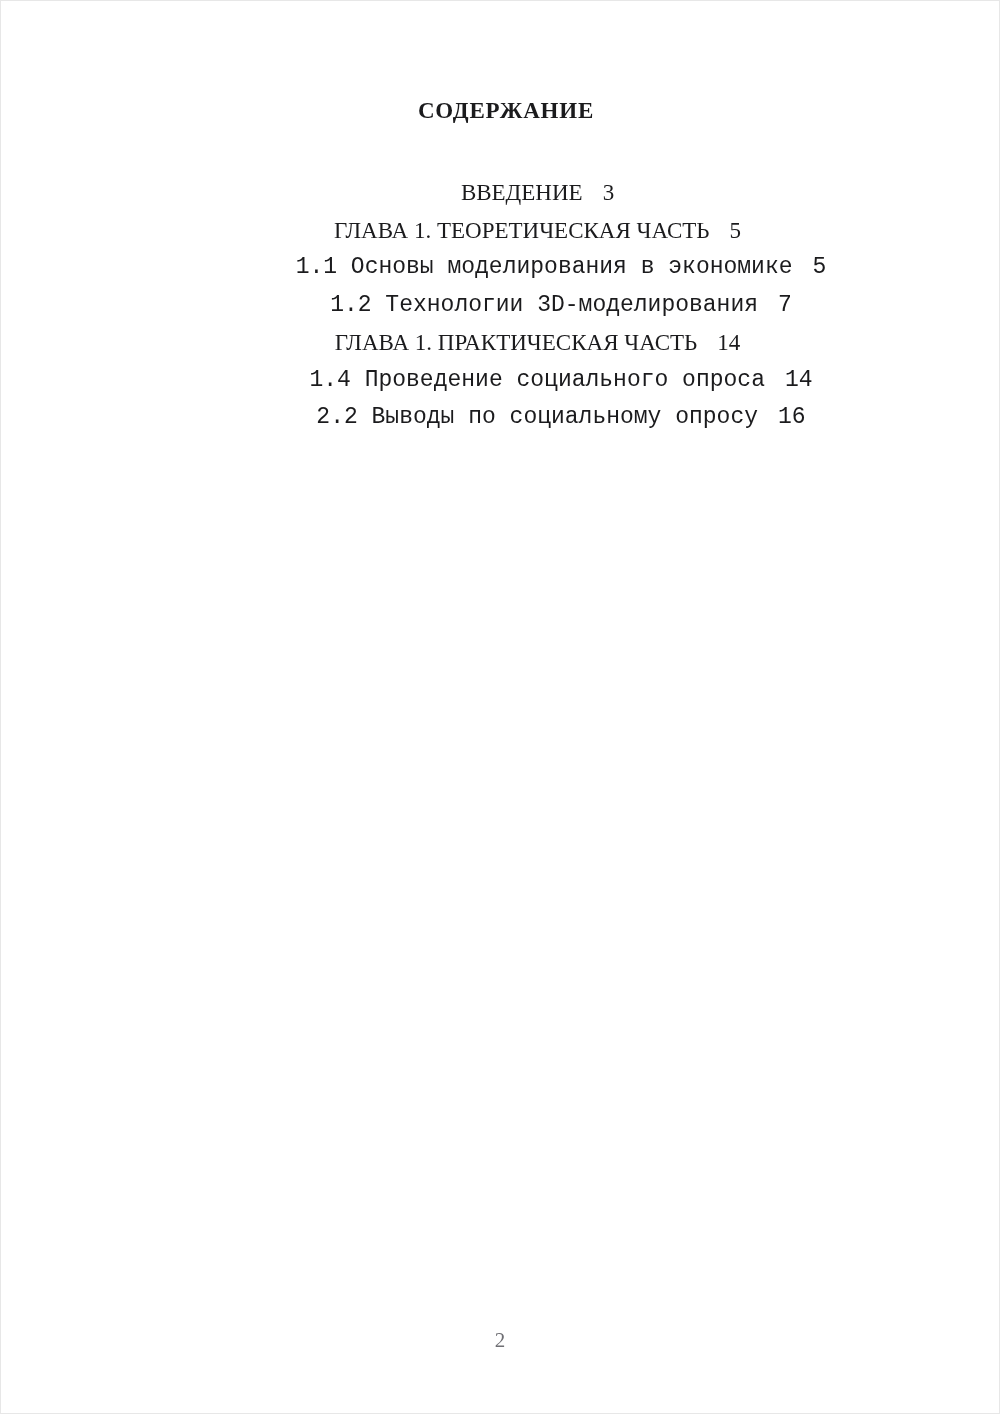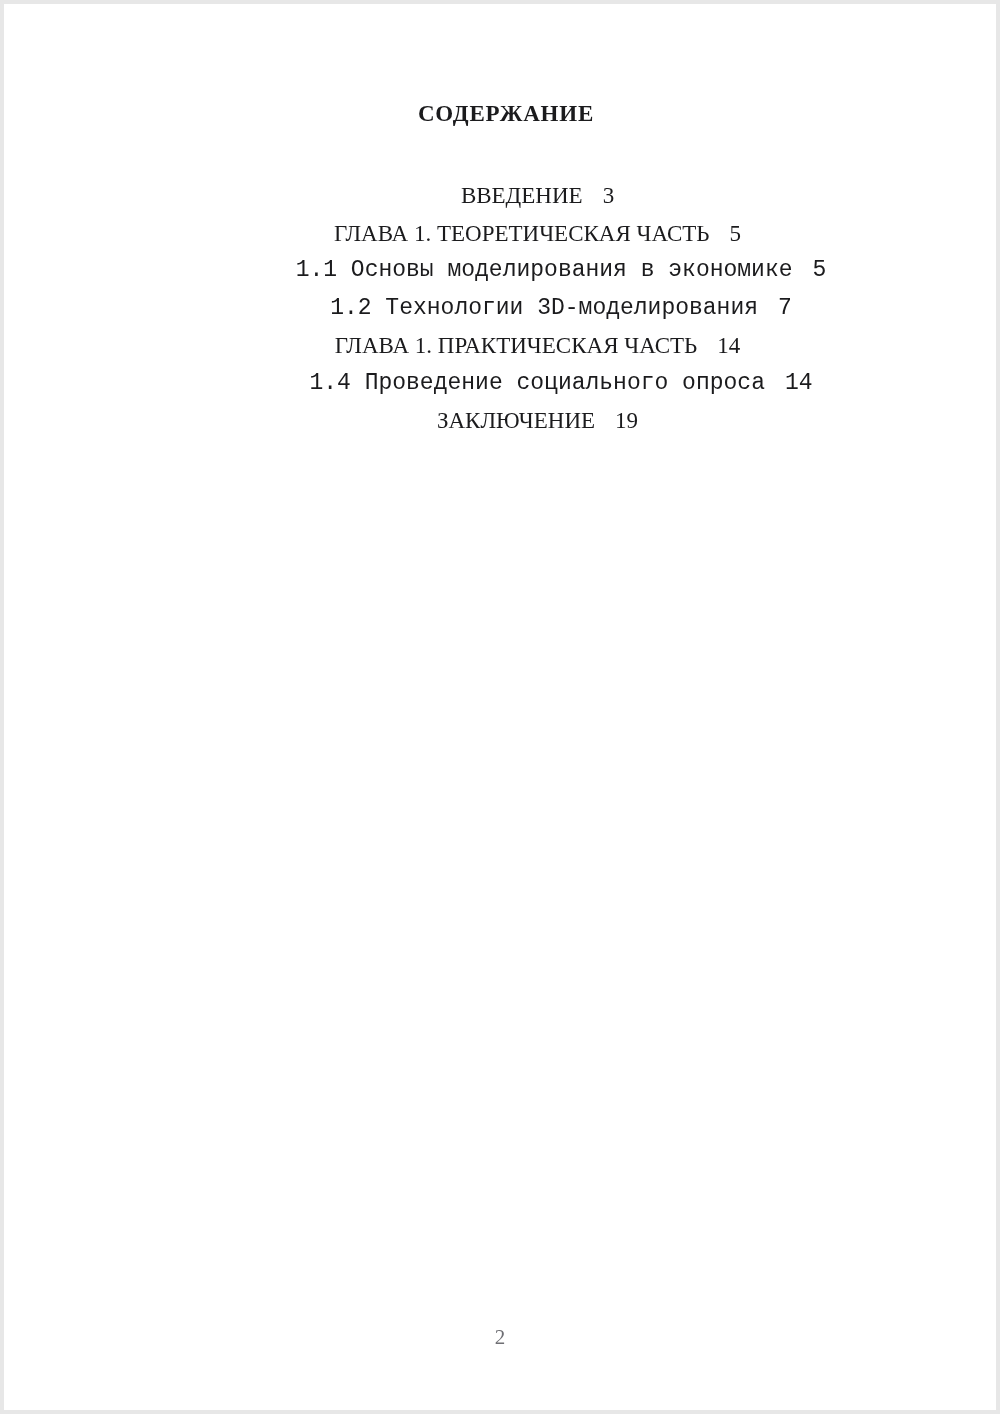--- a/index.html
+++ b/index.html
@@ -11,21 +11,21 @@
     height: 1414px;
     background: #ffffff;
     font-family: "Liberation Serif", "DejaVu Serif", serif;
     position: relative;
     overflow: hidden;
   }
   .page {
     position: absolute;
     inset: 0;
     box-sizing: border-box;
-    border: 4px solid #eab308;
+    border: 1px solid #eab308;
     background: #ffffff;
     padding-left: 12px;
   }
   .doc-title {
     margin: 0;
     padding-top: 94px;
     text-align: center;
     font-size: 23px;
     font-weight: bold;
     letter-spacing: 0.8px;
@@ -89,21 +89,21 @@
         <span class="toc-page">7</span>
       </div>
       <div class="toc-row level-0">
         <span class="toc-label">ГЛАВА 1. ПРАКТИЧЕСКАЯ ЧАСТЬ</span>
         <span class="toc-page">14</span>
       </div>
       <div class="toc-row level-1">
         <span class="toc-label">1.4 Проведение социального опроса</span>
         <span class="toc-page">14</span>
       </div>
-      <div class="toc-row level-0">
-        <span class="toc-label">ЗАКЛЮЧЕНИЕ</span>
-        <span class="toc-page">19</span>
+      <div class="toc-row level-1">
+        <span class="toc-label">2.2 Выводы по социальному опросу</span>
+        <span class="toc-page">16</span>
       </div>
     </div>
 
   <div class="folio" style="color: rgb(111, 111, 116);">2</div>
 
 </div>
 
 </body></html>

